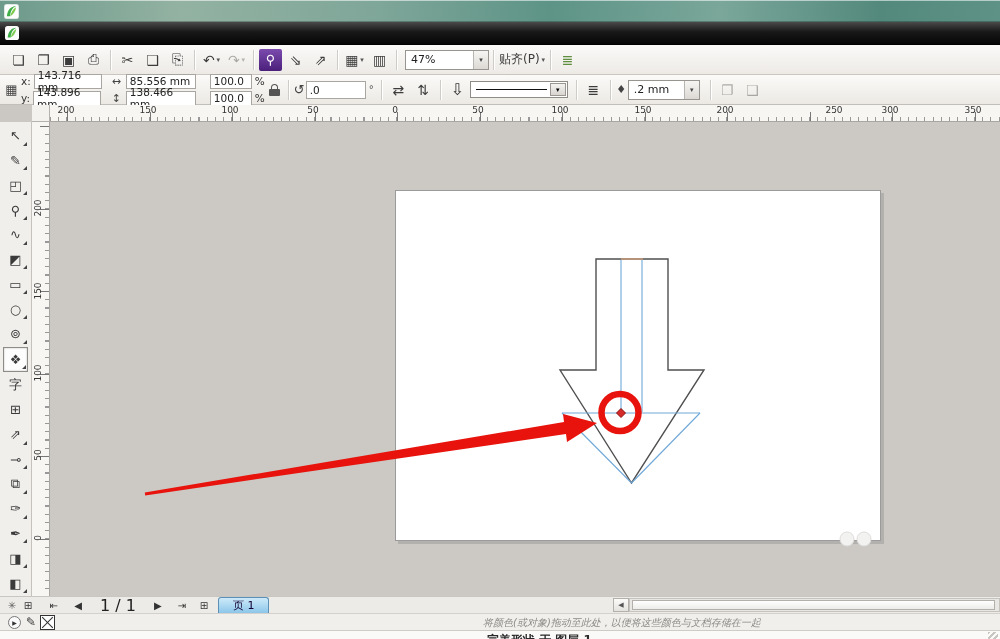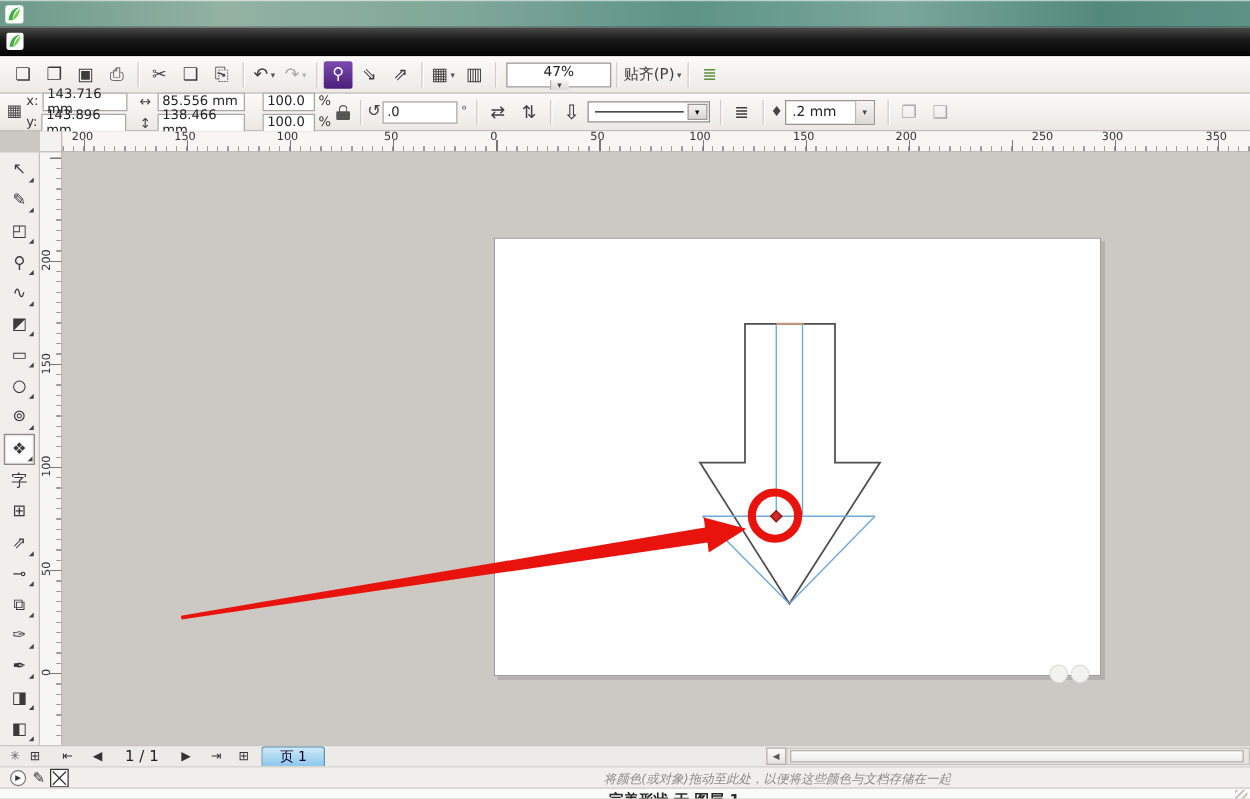--- a/index.html
+++ b/index.html
@@ -72,21 +72,21 @@
   .tool.selected{background:#fdfdfd;border:1px solid #8f8c87;box-shadow:inset 0 0 2px #bbb;}
   
   .canvas{position:absolute;left:50px;top:122px;right:0;bottom:43px;background:#ccc8c3;overflow:hidden;}
   .page{position:absolute;left:345px;top:68px;width:484px;height:349px;background:#fff;
     border:1px solid #9b9b9b;box-shadow:3px 3px 0 #b3b1ad;}
   .overlay{position:absolute;left:0;top:0;width:950px;height:474px;}
   
   .pagenav{position:absolute;left:0;top:596px;width:100%;height:17px;background:#edebe7;
     border-top:1px solid #c9c5c0;box-sizing:border-box;display:flex;align-items:center;font-size:10px;color:#444;}
   .nav-ic{min-width:16px;text-align:center;font-size:10px;color:#333;}
-  .counter{margin:0 14px;font-size:12px;color:#222;text-align:right;}
+  .counter{margin:0 14px;font-size:16px;color:#222;text-align:right;}
   .pagetab{height:15px;margin-left:6px;padding:0 14px;display:flex;align-items:center;
     background:linear-gradient(#cdeafa,#8cc6ea);border:1px solid #5d90b5;border-bottom:none;
     border-radius:3px 3px 0 0;font-size:11px;color:#103;}
   .hscroll{position:absolute;left:613px;right:0;top:0;height:16px;display:flex;align-items:center;}
   .hs-btn{width:16px;height:14px;background:linear-gradient(#fbfbfa,#e4e2de);border:1px solid #b3b0ab;
     display:flex;align-items:center;justify-content:center;font-size:7px;color:#555;box-sizing:border-box;}
   .hs-track{flex:1;height:14px;background:#e9e7e3;border:1px solid #c6c3be;box-sizing:border-box;position:relative;}
   .hs-thumb{position:absolute;left:2px;top:1px;bottom:1px;right:4px;background:linear-gradient(#fefefe,#ececea);border:1px solid #b3b0ab;}
   .paletterow{position:absolute;left:0;top:613px;width:100%;height:17px;background:#f0efec;
     border-top:1px solid #d4d1cc;box-sizing:border-box;display:flex;align-items:center;}
@@ -136,21 +136,21 @@
       <span class="tbtn disabled">↷<span class="dd">▾</span></span>
       <span class="vsep"></span>
       <span class="tbtn purple">⚲</span>
       <span class="tbtn">⇘</span>
       <span class="tbtn">⇗</span>
       <span class="vsep"></span>
       <span class="tbtn">▦<span class="dd">▾</span></span>
       <span class="tbtn">▥</span>
       <span class="vsep"></span>
     </span>
-  <span class="combo" style="width:82px;margin-left:4px;flex-direction:column;">
+  <span class="combo" style="width:82px;margin-left:4px;">
     <span class="val" style="flex:1;">47%</span>
     <span class="btn">▾</span>
   </span>
   <span class="vsep"></span>
   <span class="tbtn" style="font-size:12px;">
     <span>贴齐(P)</span>
     <span class="dd">▾</span>
   </span>
   <span class="vsep"></span>
   <span class="tbtn green">≣</span>

